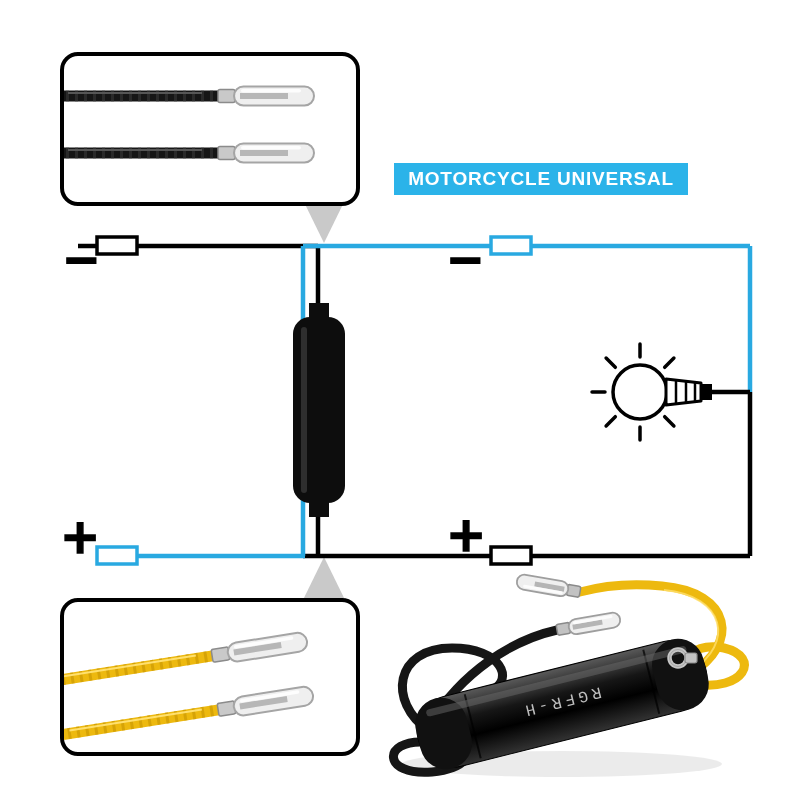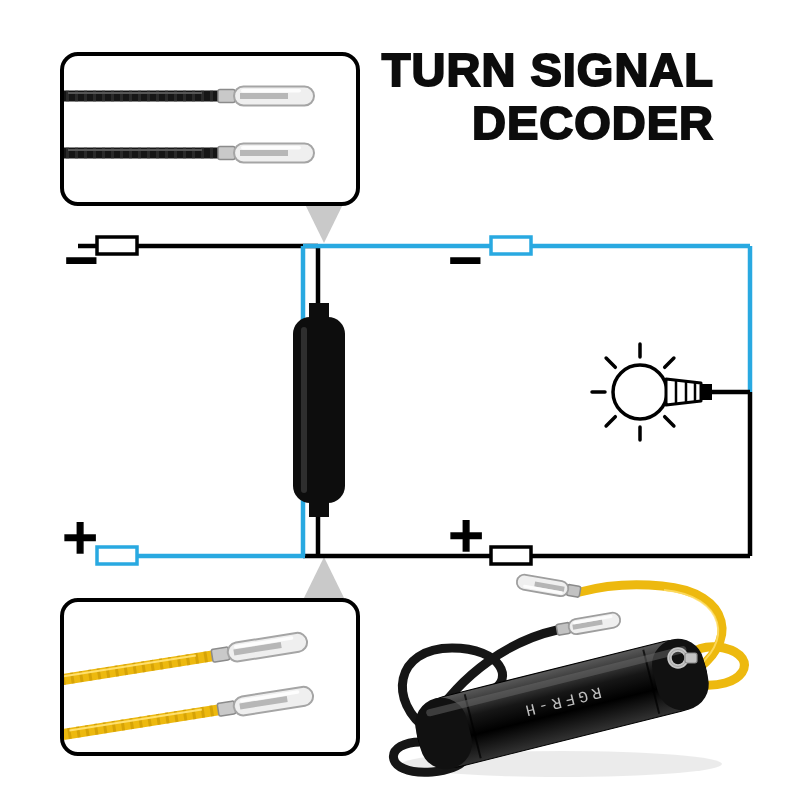--- a/index.html
+++ b/index.html
@@ -59,24 +59,21 @@
         <line x1="664.7" y1="416.7" x2="673.9" y2="425.9"></line>
       </g>
       <circle cx="640" cy="392" r="27" fill="#fff" stroke="#000" stroke-width="3.5"></circle>
       <polygon points="666,379 701,383 701,401 666,405" fill="#fff" stroke="#000" stroke-width="3" stroke-linejoin="round"></polygon>
       <path d="M676 379 L676 405 M686 380.5 L686 403.5 M695 381.5 L695 402.5" stroke="#000" stroke-width="2.5" fill="none"></path>
       <rect x="701" y="384" width="11" height="16" fill="#000"></rect>
       <line x1="712" y1="392" x2="750" y2="392" stroke="#000" stroke-width="4.5"></line>
     </g>
   </svg>
 
-  <div class="title">
-    <div>TURN SIGNAL</div>
-    <div>DECODER</div>
-  </div>
+  <div class="badge">MOTORCYCLE UNIVERSAL</div>
 
   <div class="sym" id="sym-mtl">−</div>
   <div class="sym" id="sym-mtr">−</div>
   <div class="sym" id="sym-pbl">+</div>
   <div class="sym" id="sym-pbr">+</div>
 
   <div class="inset" id="inset-top">
     <svg width="284" height="138" viewBox="0 0 284 138">
       <g transform="translate(0,40)">
         <path d="M-6 0 H156" stroke="#161616" stroke-width="11" stroke-linecap="round" fill="none"></path>

